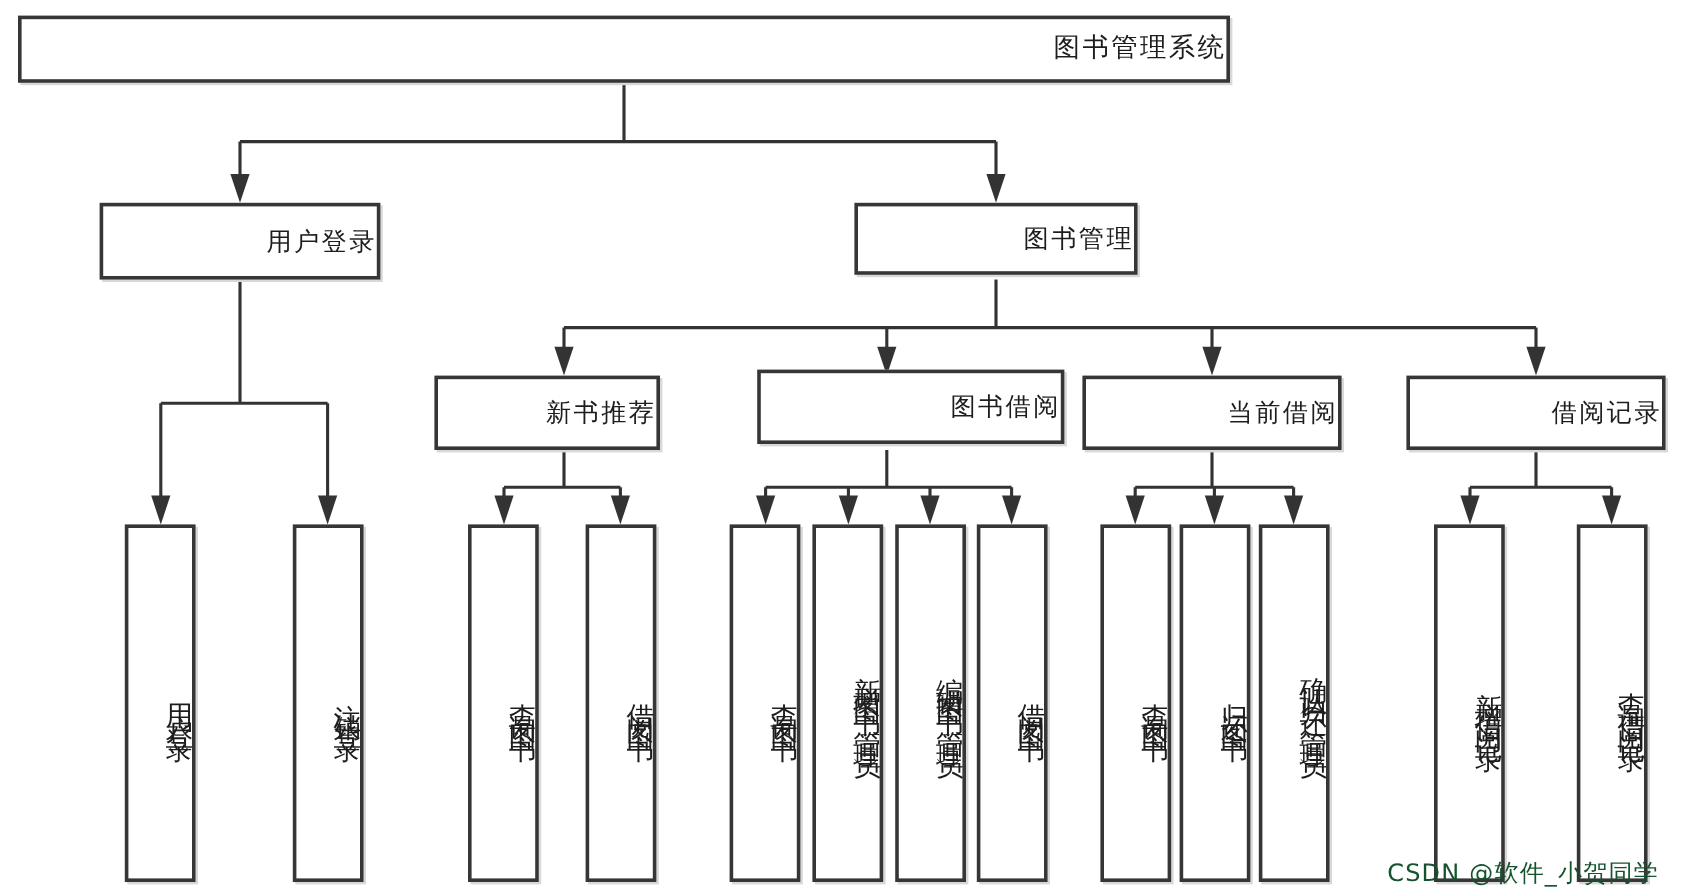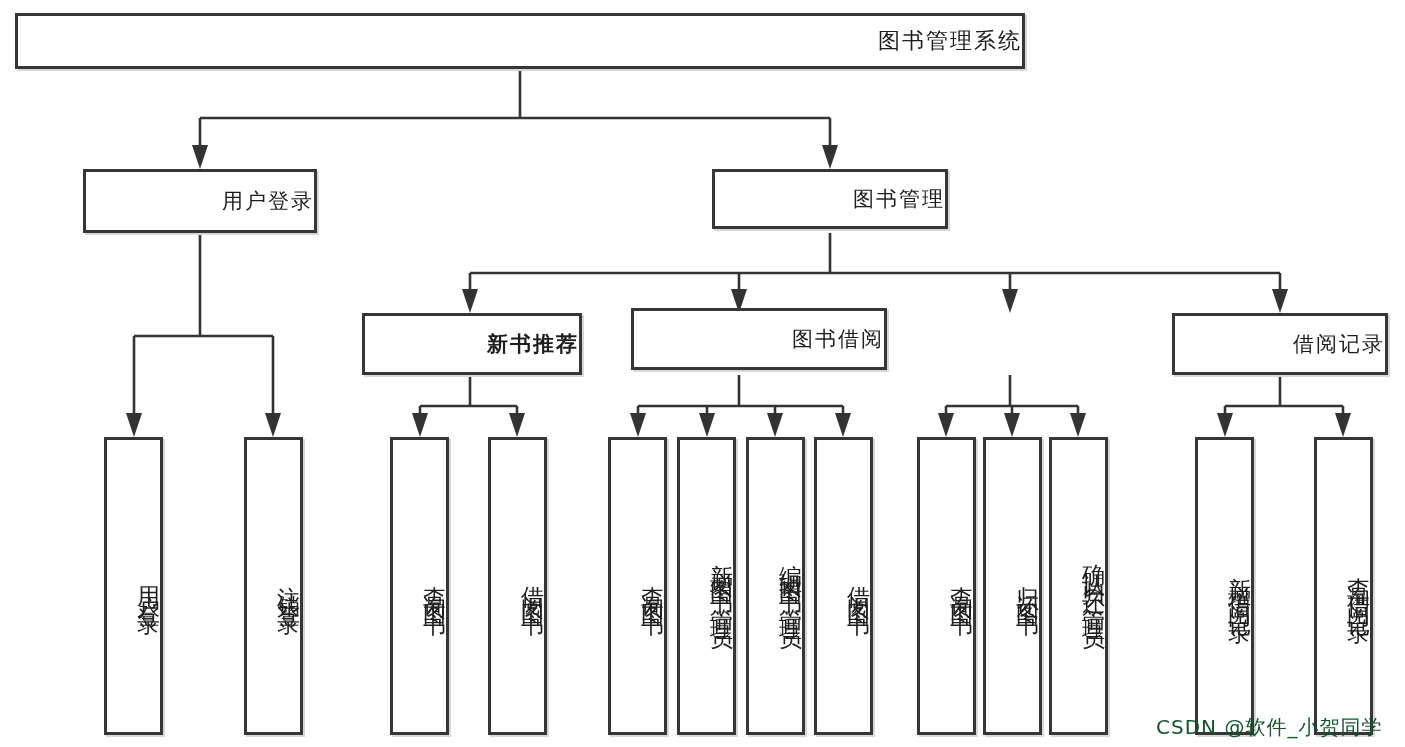--- a/index.html
+++ b/index.html
@@ -116,25 +116,28 @@
     <span class="label">图书管理系统</span>
   </div>
 
   <div class="node h" style="left:83px; top:169px; width:234px; height:64px;">
     <span class="label">用户登录</span>
   </div>
   <div class="node h" style="left:712px; top:169px; width:236px; height:60px;">
     <span class="label">图书管理</span>
   </div>
 
-  <div class="node h" style="left:362px; top:313px; width:220px; height:62px;font-weight:bold;">
+  <div class="node h" style="left:362px; top:313px; width:188px; height:62px;">
     <span class="label">新书推荐</span>
   </div>
   <div class="node h" style="left:631px; top:308px; width:256px; height:62px;">
     <span class="label">图书借阅</span>
+  </div>
+  <div class="node h" style="left:902px; top:313px; width:216px; height:62px;">
+    <span class="label">当前借阅</span>
   </div>
   <div class="node h" style="left:1172px; top:313px; width:216px; height:62px;">
     <span class="label">借阅记录</span>
   </div>
 
   <div class="node v" style="left:104px; top:437px; width:59px; height:298px;">
     <span class="label">用户登录</span>
   </div>
   <div class="node v" style="left:244px; top:437px; width:59px; height:298px;">
     <span class="label">注销登录</span>

